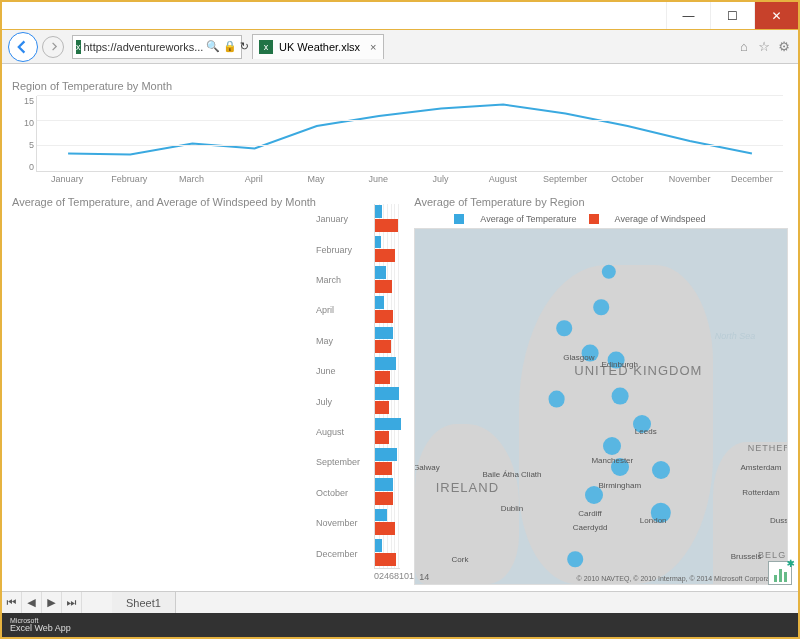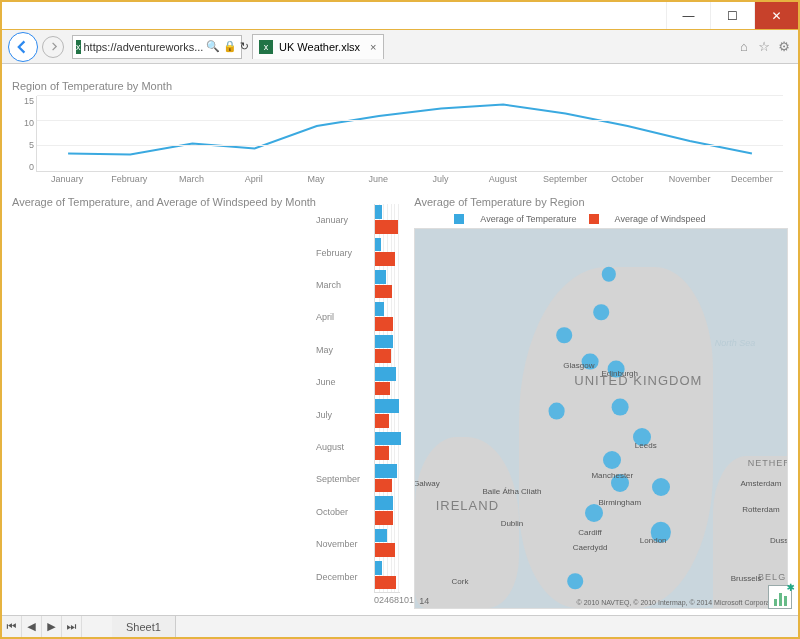--- a/index.html
+++ b/index.html
@@ -315,14 +315,20 @@
 
     <div class="sheet-tabs">
       <div class="sheet-nav">⏮</div>
       <div class="sheet-nav">◀</div>
       <div class="sheet-nav">▶</div>
       <div class="sheet-nav">⏭</div>
       <div style="width:30px"></div>
       <div class="sheet-tab">Sheet1</div>
     </div>
 
+    <div class="footer">
+      <div>
+        <div style="font-size:7px;">Microsoft</div>
+        <div>Excel Web App</div>
+      </div>
+    </div>
   </div>
 </div>
 
 </body></html>

